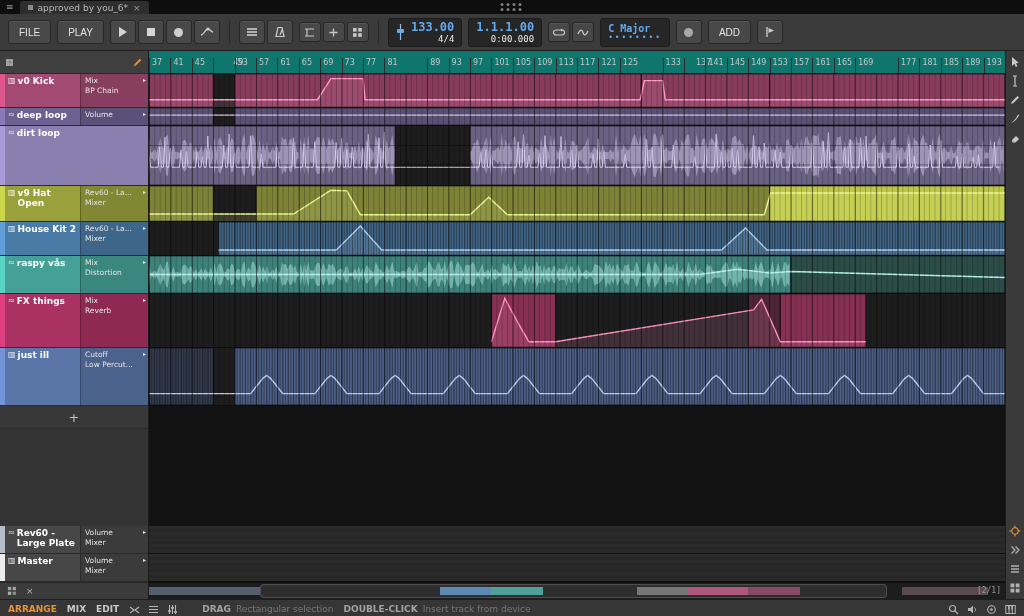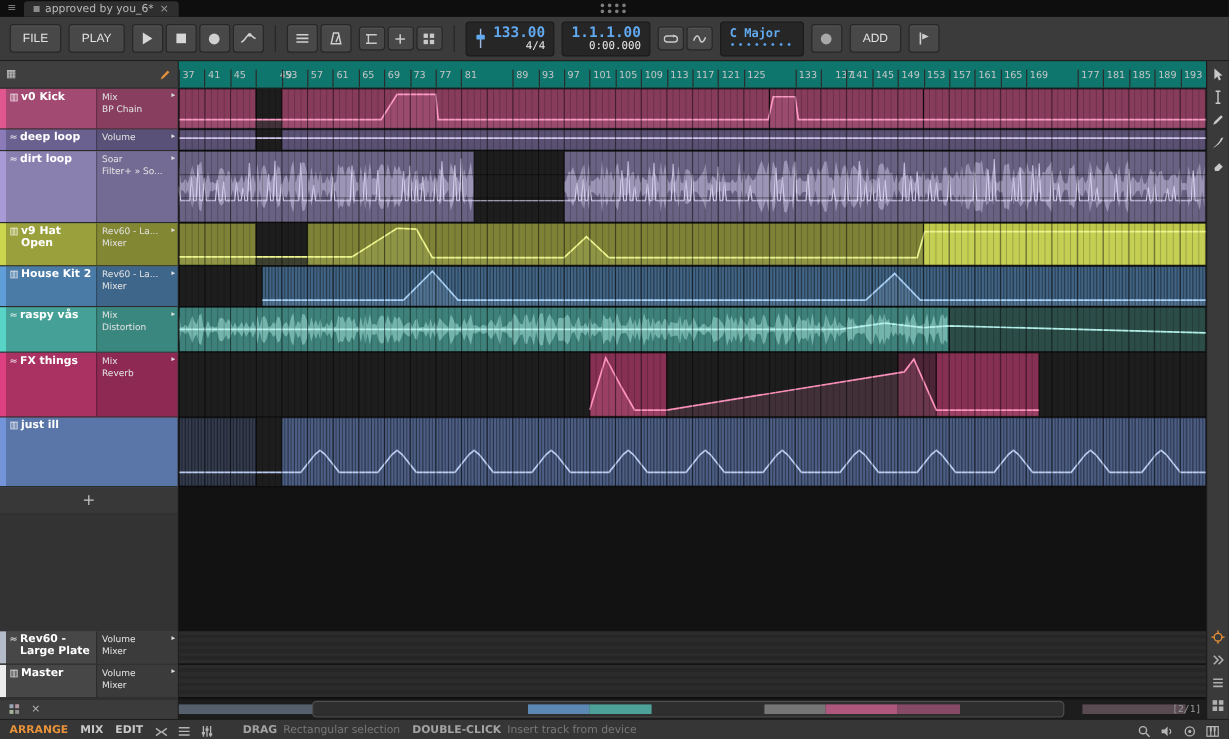--- a/index.html
+++ b/index.html
@@ -283,25 +283,20 @@
             <div>Volume</div>
             <span class="th-arrow">▸</span>
           </div>
         </div>
         <div class="track-header" style="height: 59px; background: rgb(138, 128, 176);">
           <div class="th-stripe" style="background: rgb(167, 154, 214);"></div>
           <div class="th-body">
             <span class="th-icon">≈</span>
             <span class="th-name">dirt loop</span>
           </div>
-          <div class="th-chain">
-            <div>Soar</div>
-            <div>Filter+ » So...</div>
-            <span class="th-arrow">▸</span>
-          </div>
         </div>
         <div class="track-header" style="height: 35px; background: rgb(154, 161, 60);">
           <div class="th-stripe" style="background: rgb(204, 214, 77);"></div>
           <div class="th-body">
             <span class="th-icon">▥</span>
             <span class="th-name">v9 Hat Open</span>
           </div>
           <div class="th-chain">
             <div>Rev60 - La...</div>
             <div>Mixer</div>
@@ -342,20 +337,25 @@
             <div>Mix</div>
             <div>Reverb</div>
             <span class="th-arrow">▸</span>
           </div>
         </div>
         <div class="track-header" style="height: 57px; background: rgb(90, 117, 168);">
           <div class="th-stripe" style="background: rgb(115, 148, 217);"></div>
           <div class="th-body">
             <span class="th-icon">▥</span>
             <span class="th-name">just ill</span>
+          </div>
+          <div class="th-chain">
+            <div>Cutoff</div>
+            <div>Low Percut...</div>
+            <span class="th-arrow">▸</span>
           </div>
         </div>
       </div>
     <div class="plus-row">
       <span>+</span>
     </div>
     <div class="lp-spacer"></div>
     <div>
         <div class="track-header" style="height: 27px; background: rgb(71, 71, 71);">
           <div class="th-stripe" style="background: rgb(181, 188, 201);"></div>

